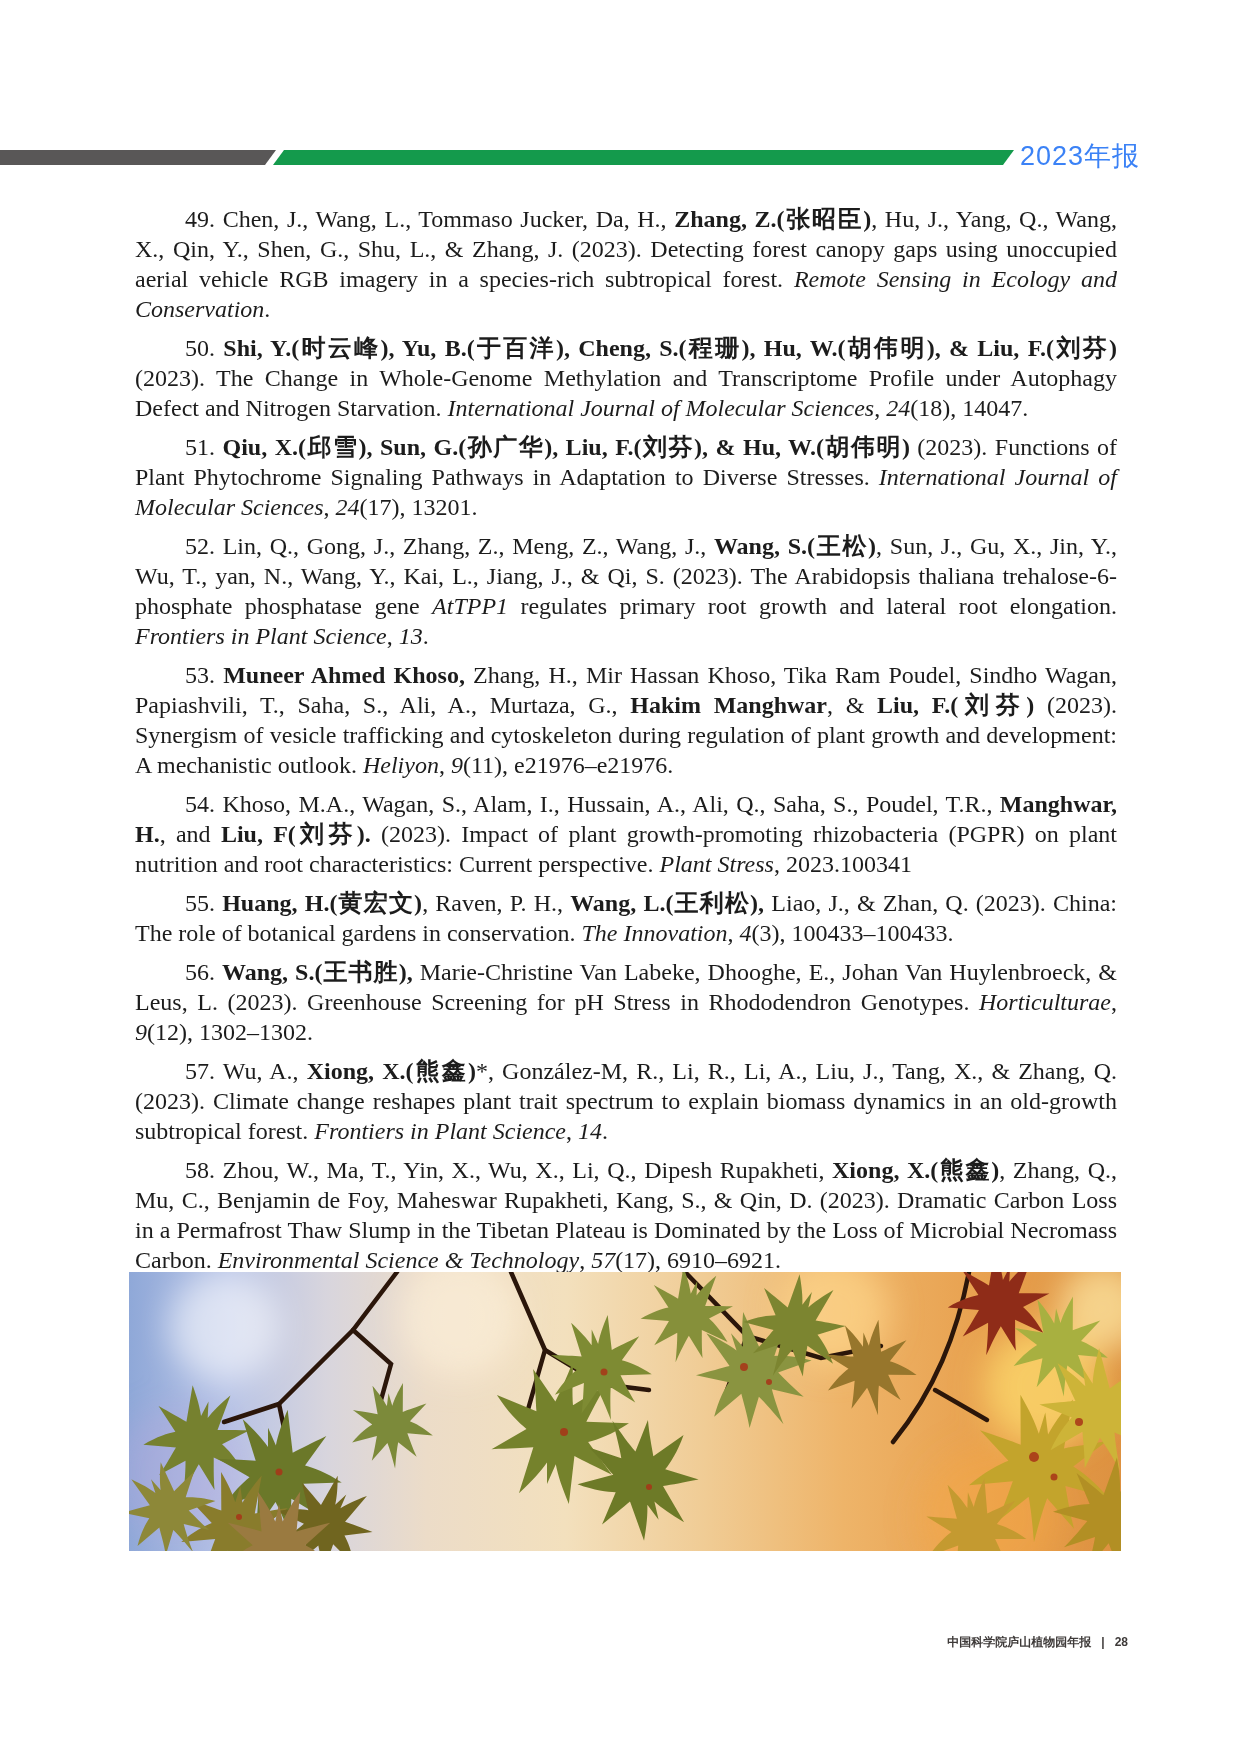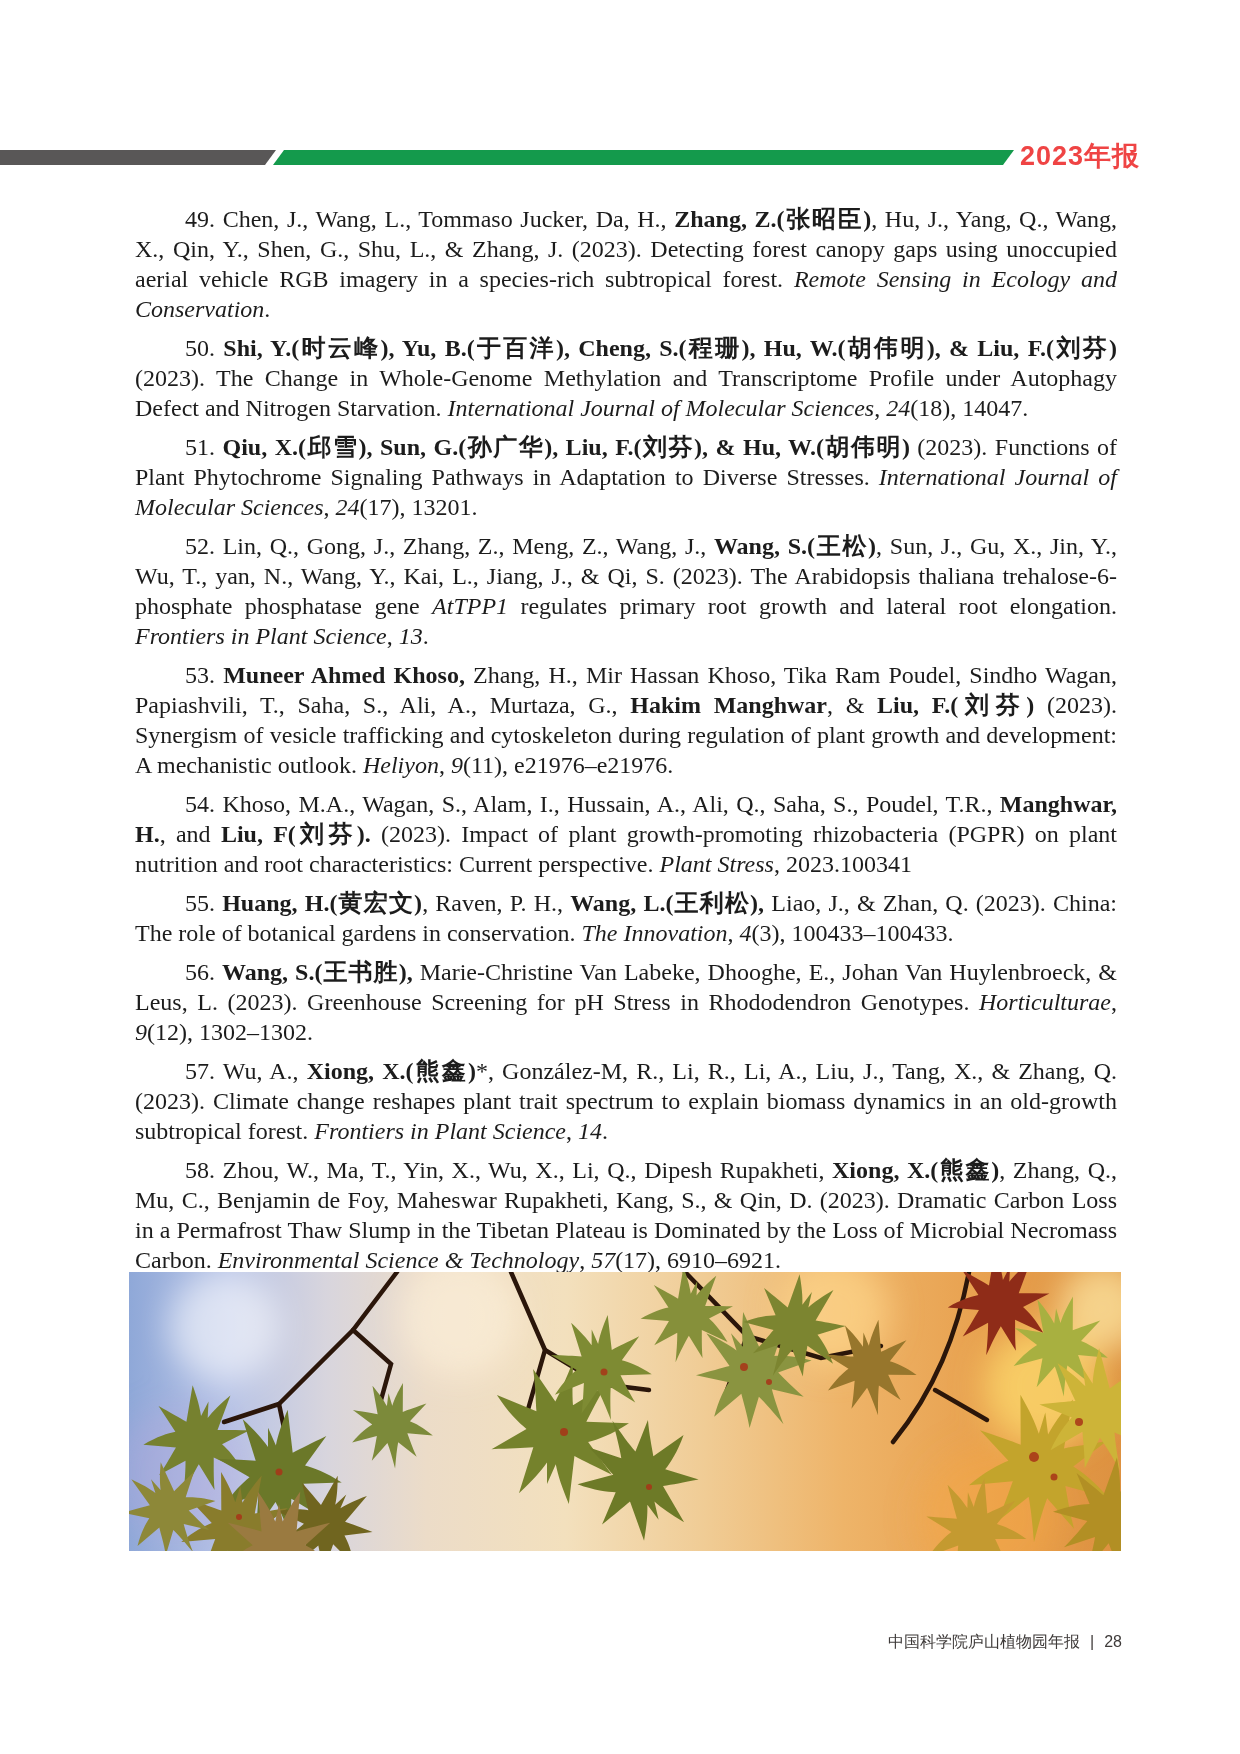--- a/index.html
+++ b/index.html
@@ -20,22 +20,22 @@
     clip-path:polygon(0 0,100% 0,calc(100% - 11px) 100%,0 100%);
   }
   .hdr-bar-green{
     position:absolute;left:273px;top:150px;width:741px;height:15px;
     background:#149a4c;
     clip-path:polygon(11px 0,100% 0,calc(100% - 11px) 100%,0 100%);
   }
   .hdr-year{
     position:absolute;top:141px;right:100px;
     font-family:"Liberation Sans","DejaVu Sans",sans-serif;
-    font-weight:700;font-size:27px;line-height:30px;
-    color:#ef4444;letter-spacing:1px;
+    font-weight:400;font-size:27px;line-height:30px;
+    color:#3b82f6;letter-spacing:1px;
   }
 
   
   .refs{
     position:absolute;left:135px;top:204px;width:982px;
     font-size:24px;line-height:30px;
     text-align:justify;
   }
   .ref{margin:0 0 9px 0;text-indent:50px;}
   .seg-b{font-weight:700;}
@@ -43,24 +43,25 @@
 
   
   .photo{
     position:absolute;left:129px;top:1272px;width:992px;height:279px;
     overflow:hidden;
   }
   .photo svg{display:block;width:100%;height:100%;}
 
   
   .footer{
-    position:absolute;top:1630px;right:118px;
+    position:absolute;top:1630px;right:112px;
     font-family:"Liberation Sans","DejaVu Sans",sans-serif;
-    font-size:16px;line-height:24px;color:#3e3a39;
+    font-size:12px;line-height:24px;color:#3e3a39;
     white-space:nowrap;
+    font-weight:bold;
   }
   .footer .sep{margin:0 10px;color:#3e3a39;}
 </style>
 </head>
 <body>
 
 <div class="page">
 
   <div class="hdr-bar-gray"></div>
   <div class="hdr-bar-green"></div>

